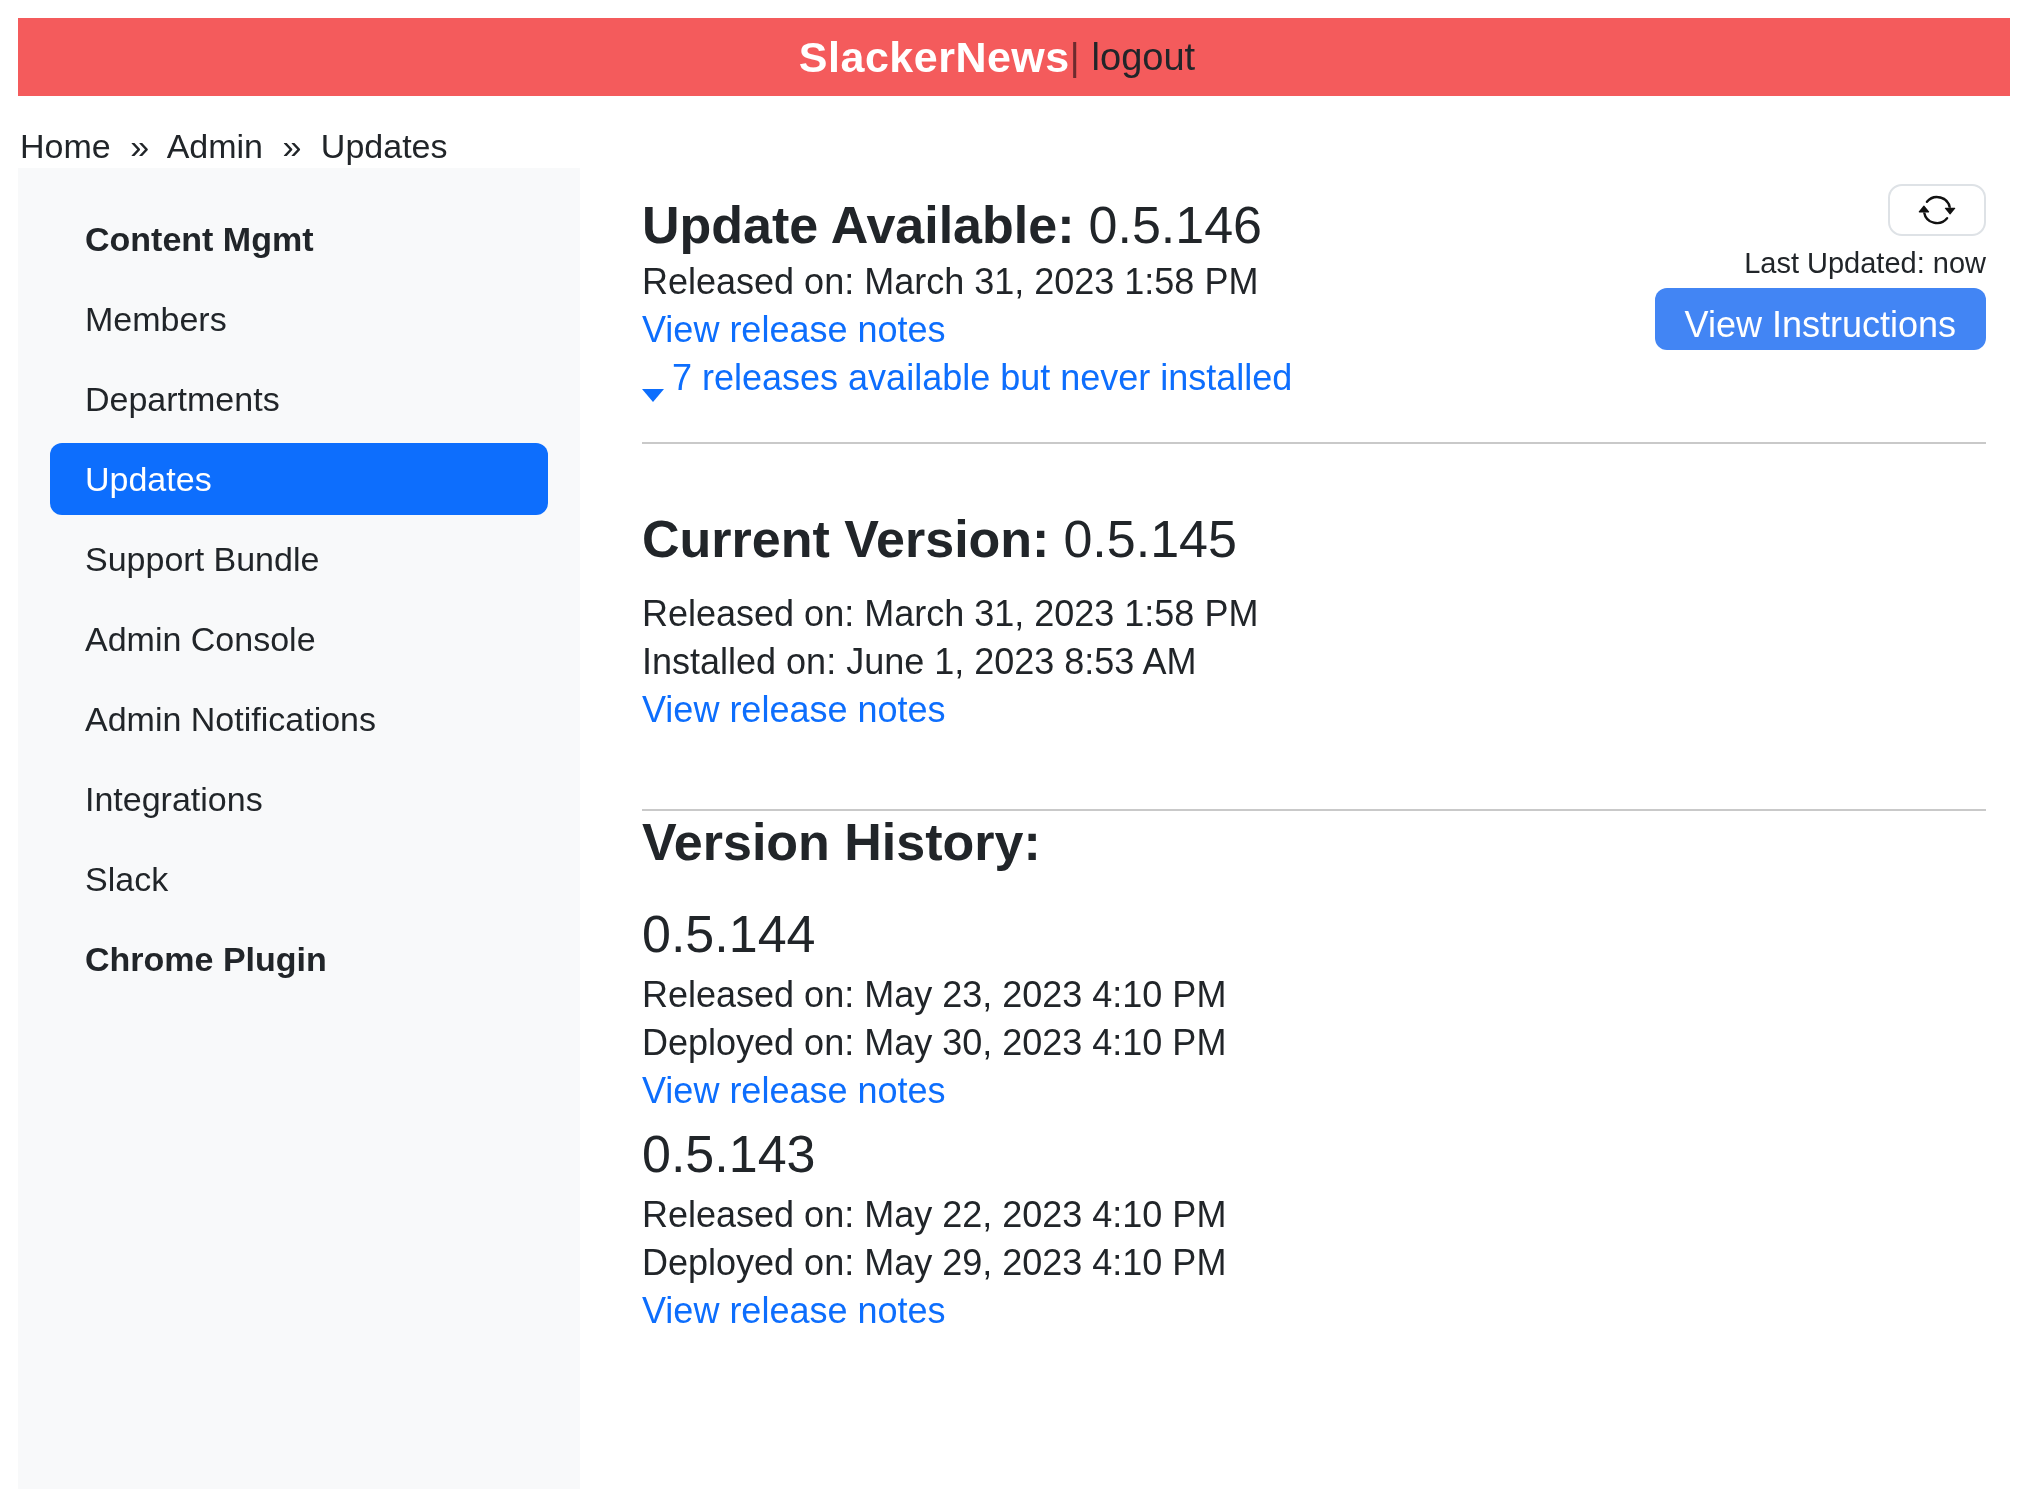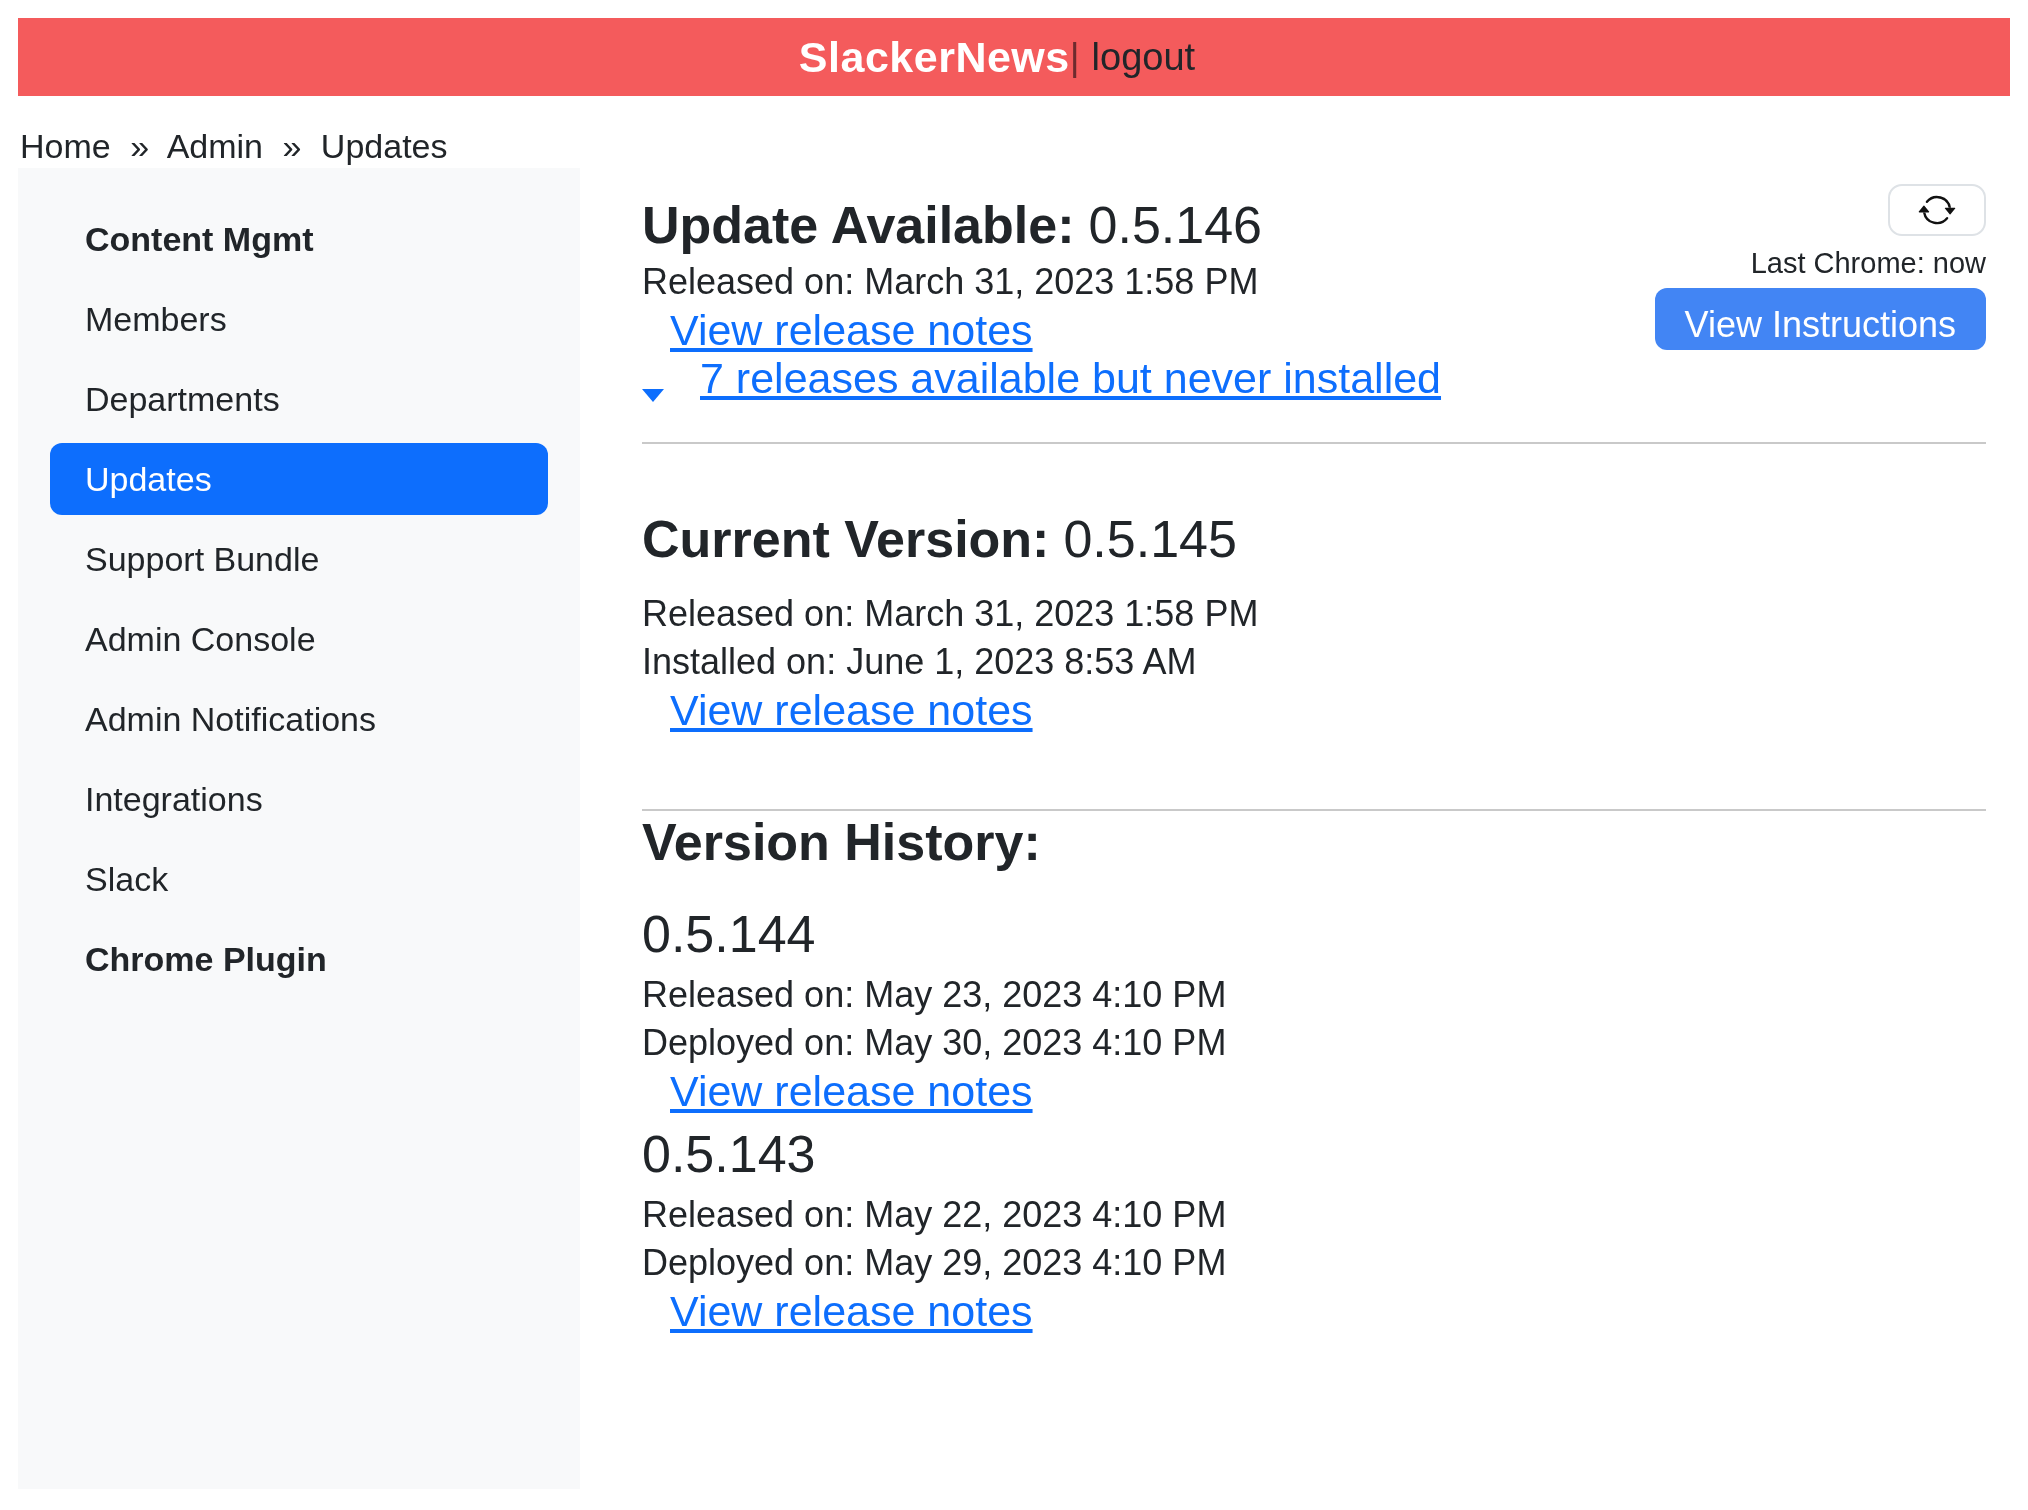--- a/index.html
+++ b/index.html
@@ -39,22 +39,22 @@
     display:flex;align-items:center;font-size:34px;color:var(--text-dark);cursor:pointer;}
   .side-item.strong{font-weight:600;}
   .side-item.selected{background:var(--primary-blue);color:#ffffff;}
 
   
   .main{flex:1;position:relative;padding:26px 24px 0 62px;}
   .h1{font-size:52px;line-height:62px;}
   .h1 .h1-label{font-weight:700;margin-right:.27em;}
   .h1 .h1-value{font-weight:400;}
   .line{font-size:36px;line-height:48px;}
-  .text-link{color:var(--link-blue);text-decoration:underline;font-size:43px;line-height:48px;
-    display:inline-block;cursor:pointer;margin-left:28px;}
+  .text-link{color:var(--link-blue);font-size:36px;line-height:48px;
+    display:inline-block;cursor:pointer;}
   .toggle-row{display:flex;align-items:flex-end;line-height:48px;}
   .caret{width:0;height:0;border-left:11px solid transparent;border-right:11px solid transparent;
     border-top:13px solid var(--link-blue);display:inline-block;margin-right:8px;margin-top:4px;}
   .divider{border:none;border-top:2px solid var(--divider-gray);margin:40px 0 0 0;}
   .divider-2{margin-top:75px;}
 
   .sec-update .h1{margin-bottom:2px;}
   .sec-current .h1{margin-top:64px;margin-bottom:20px;}
   .sec-history .h1{}
   .ver-num{font-size:52px;line-height:62px;font-weight:400;margin-top:30px;margin-bottom:6px;}
@@ -111,21 +111,21 @@
 
       <div class="controls">
         <button class="refresh-btn">
           <span style="display:flex;">
             <svg width="38" height="38" viewBox="0 0 16 16" fill="currentColor" aria-hidden="true">
               <path d="M11.534 7h3.932a.25.25 0 0 1 .192.41l-1.966 2.36a.25.25 0 0 1-.384 0l-1.966-2.36a.25.25 0 0 1 .192-.41zm-11 2h3.932a.25.25 0 0 0 .192-.41L2.692 6.23a.25.25 0 0 0-.384 0L.342 8.59A.25.25 0 0 0 .534 9z"></path>
               <path fill-rule="evenodd" d="M8 3c-1.552 0-2.94.707-3.857 1.818a.5.5 0 1 1-.771-.636A6.002 6.002 0 0 1 13.917 7H12.9A5.002 5.002 0 0 0 8 3zM3.1 9a5.002 5.002 0 0 0 8.757 2.182.5.5 0 1 1 .771.636A6.002 6.002 0 0 1 2.083 9H3.1z"></path>
             </svg>
           </span>
         </button>
-        <div class="last-updated">Last Chrome: now</div>
+        <div class="last-updated">Last Updated: now</div>
         <button class="instructions-btn">View Instructions</button>
       </div>
 
       <section class="sec-update">
         <div class="h1">
           <span class="h1-label">Update Available:</span><span class="h1-value">0.5.146</span>
         </div>
         <div class="line">Released on: March 31, 2023 1:58 PM</div>
         <div><a class="text-link">View release notes</a></div>
         <div class="toggle-row">

